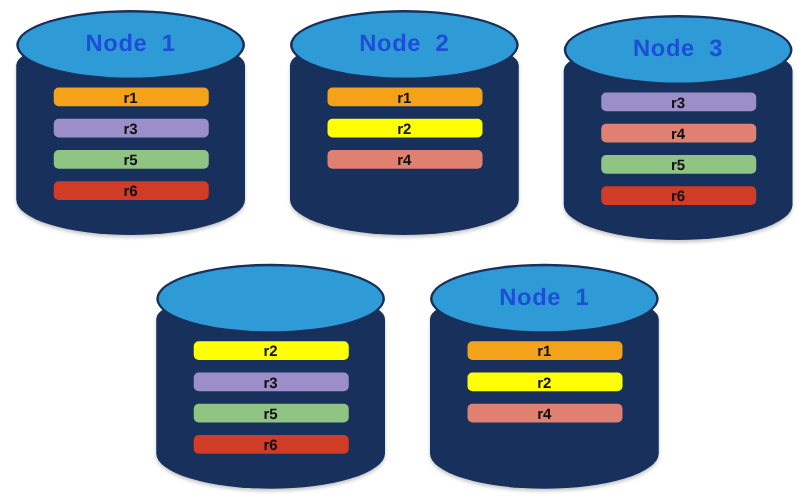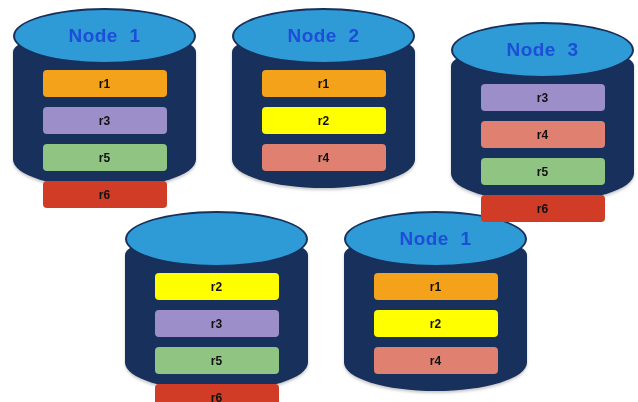--- a/index.html
+++ b/index.html
@@ -75,37 +75,37 @@
     position: absolute;
     left: 0;
     top: 52px;
     width: 183px;
     z-index: 4;
     padding-top: 10px;
     box-sizing: border-box;
   }
 
   .record-bar {
-    height: 27px;
+    height: 15px;
     margin: 0 auto 10px auto;
     width: 124px;
     border-radius: 4px;
     display: flex;
     align-items: center;
     justify-content: center;
     color: #111111;
     font-size: 12px;
     font-weight: bold;
     line-height: 1;
   }
 
   
   #node-1 { left: 13px;  top: 8px;  }
   #node-2 { left: 232px; top: 8px;  }
-  #node-3 { left: 451px; top: 22px;  }
+  #node-3 { left: 451px; top: 12px;  }
   #node-4 { left: 125px; top: 211px; }
   #node-5 { left: 344px; top: 211px; }
 </style>
 </head>
 <body style="background: rgb(255, 255, 255);">
 
 <div id="canvas">
 
   <div class="node" id="node-1">
     <div class="cyl-body"></div>

